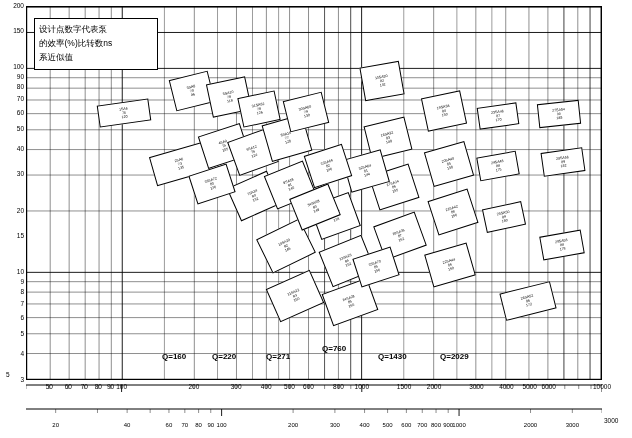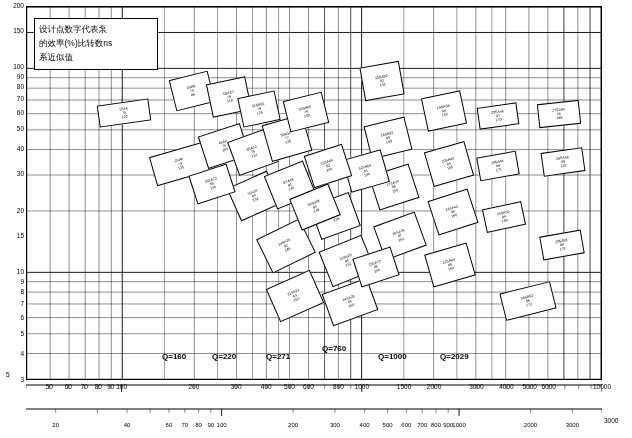--- a/index.html
+++ b/index.html
@@ -150,21 +150,21 @@
     <div>设计点数字代表泵</div>
     <div>的效率(%)比转数ns</div>
     <div>系近似值</div>
   </div>
 
   <div id="qmarks">
       <div class="qmark" style="left: 138px; top: 352px; margin-left: 24px;">Q=160</div>
       <div class="qmark" style="left: 212px; top: 352px;">Q=220</div>
       <div class="qmark" style="left: 266px; top: 352px;">Q=271</div>
       <div class="qmark" style="left: 322px; top: 344px;">Q=760</div>
-      <div class="qmark" style="left: 378px; top: 352px;">Q=1000</div>
+      <div class="qmark" style="left: 378px; top: 352px;">Q=1430</div>
       <div class="qmark" style="left: 440px; top: 352px;">Q=2029</div>
     </div>
 
   <div id="cards">
       <div class="card" style="left: 98px; top: 102px; width: 52px; height: 22px; transform: rotate(-8deg);">
         <span>1SA6</span>
         <span>76</span>
         <span>120</span>
       </div>
       <div class="card" style="left: 152px; top: 149px; width: 56px; height: 30px; transform: rotate(-16deg);">

